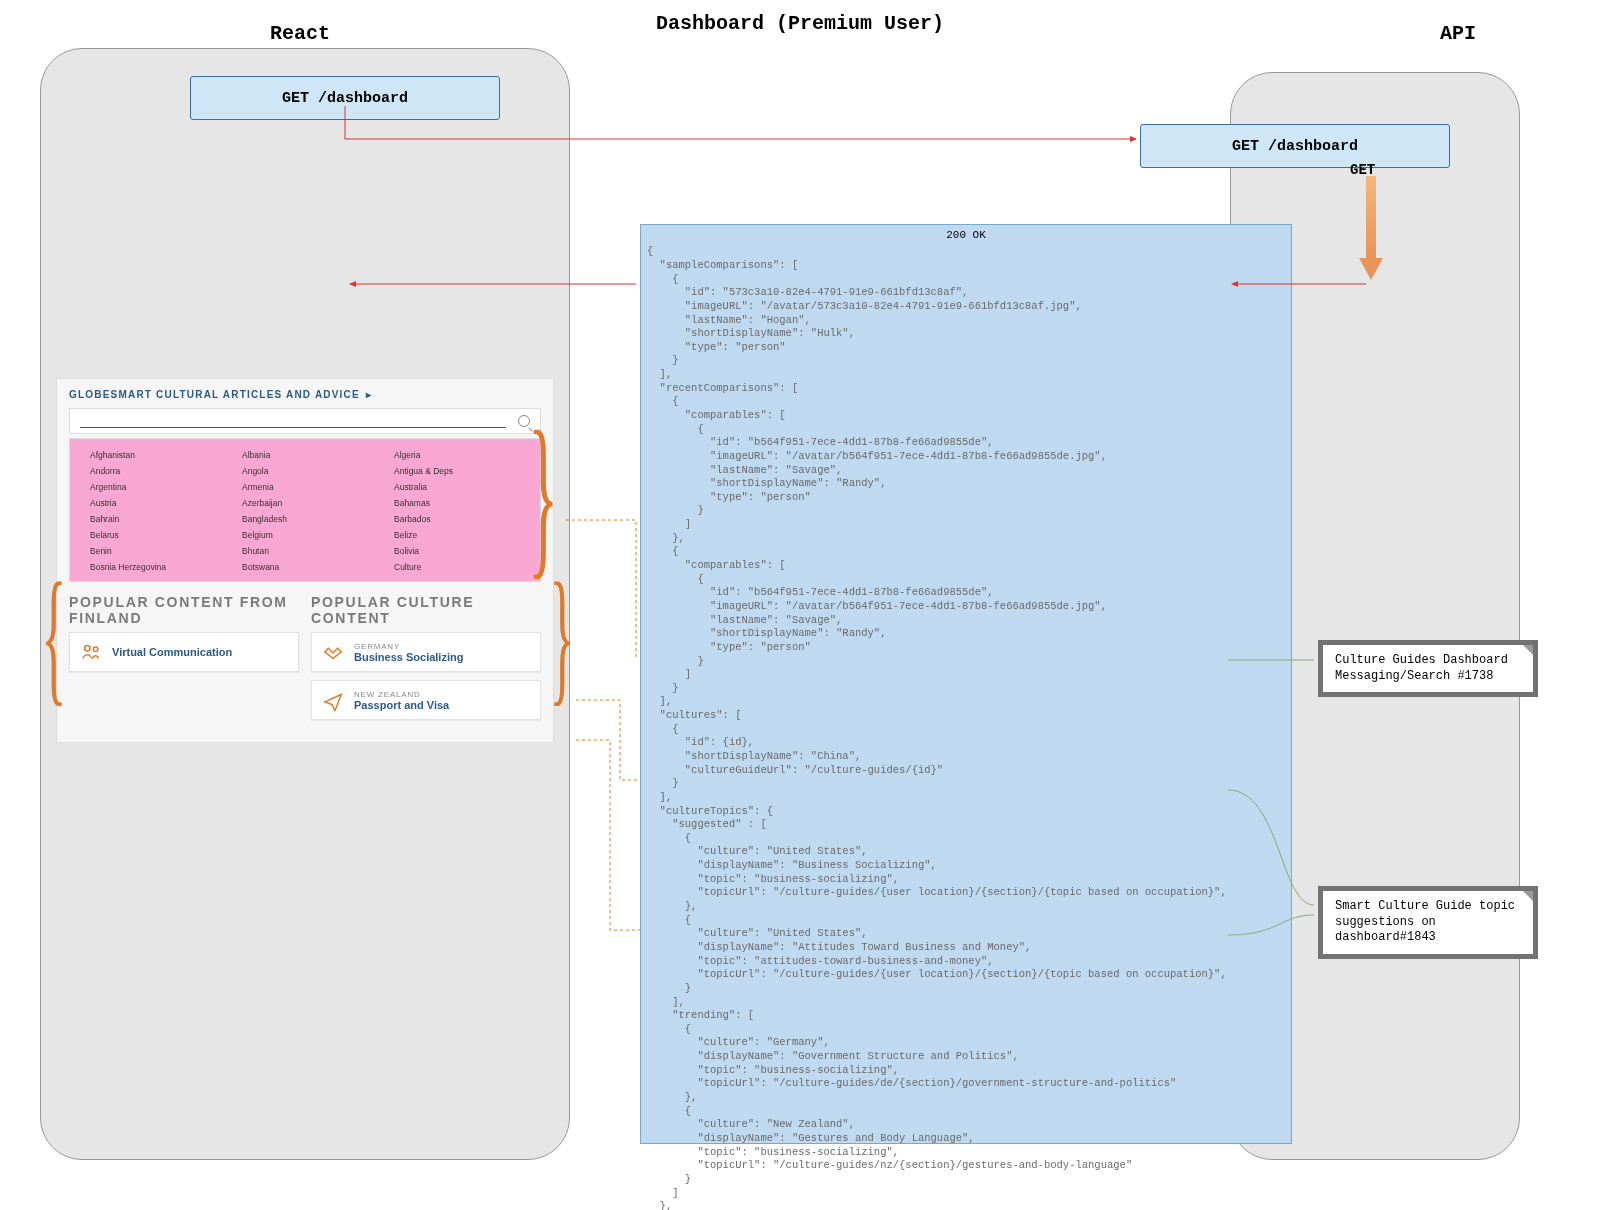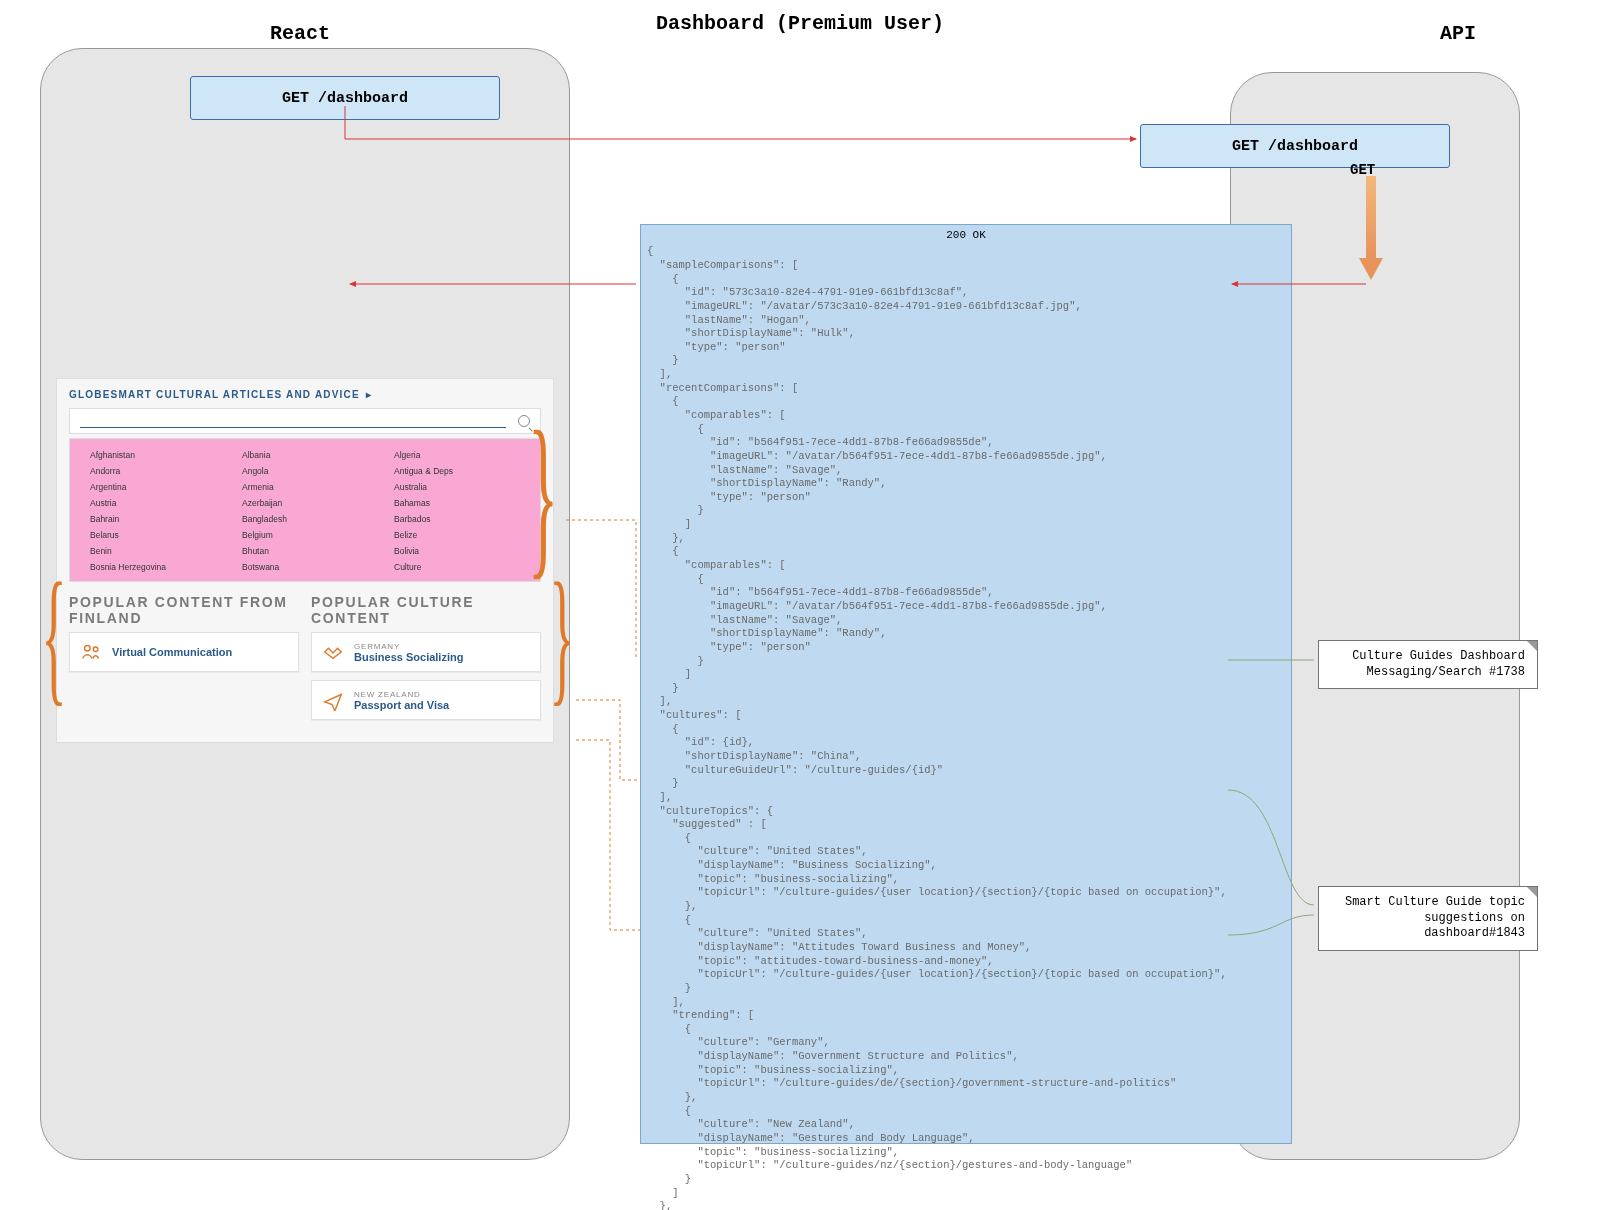--- a/index.html
+++ b/index.html
@@ -107,25 +107,25 @@
   }
   .hl-trending {
     position:absolute; left:640px; top:862px; width:588px; height:150px;
     background:#cfe0c0; opacity:.55; border:1px solid #aabf93;
   }
 
   
   .note {
     position: absolute;
     background: #fff;
-    border: 1px solid #737373;
+    border: 5px solid #737373;
     font-size: 12px;
     padding: 8px 12px;
     width: 220px;
-    text-align: right;
+    text-align: left;
     line-height: 1.3;
   }
   .note .fold {
     position:absolute; right:0; top:0;
     width:0;height:0;
     border-left:10px solid transparent;
     border-top:10px solid #999;
   }
   .note1 { left: 1318px; top: 640px; }
   .note2 { left: 1318px; top: 886px; }

